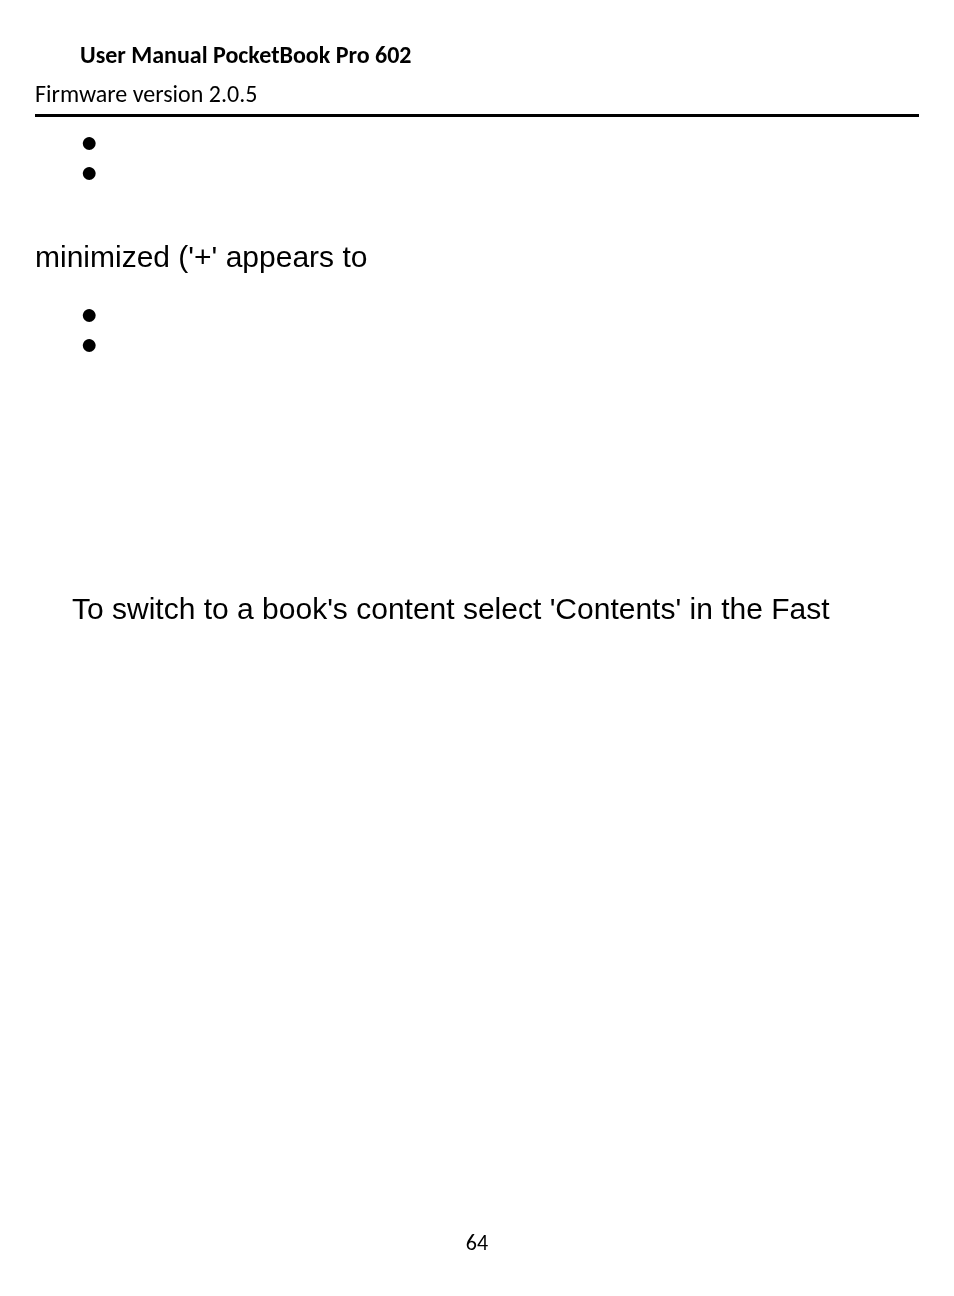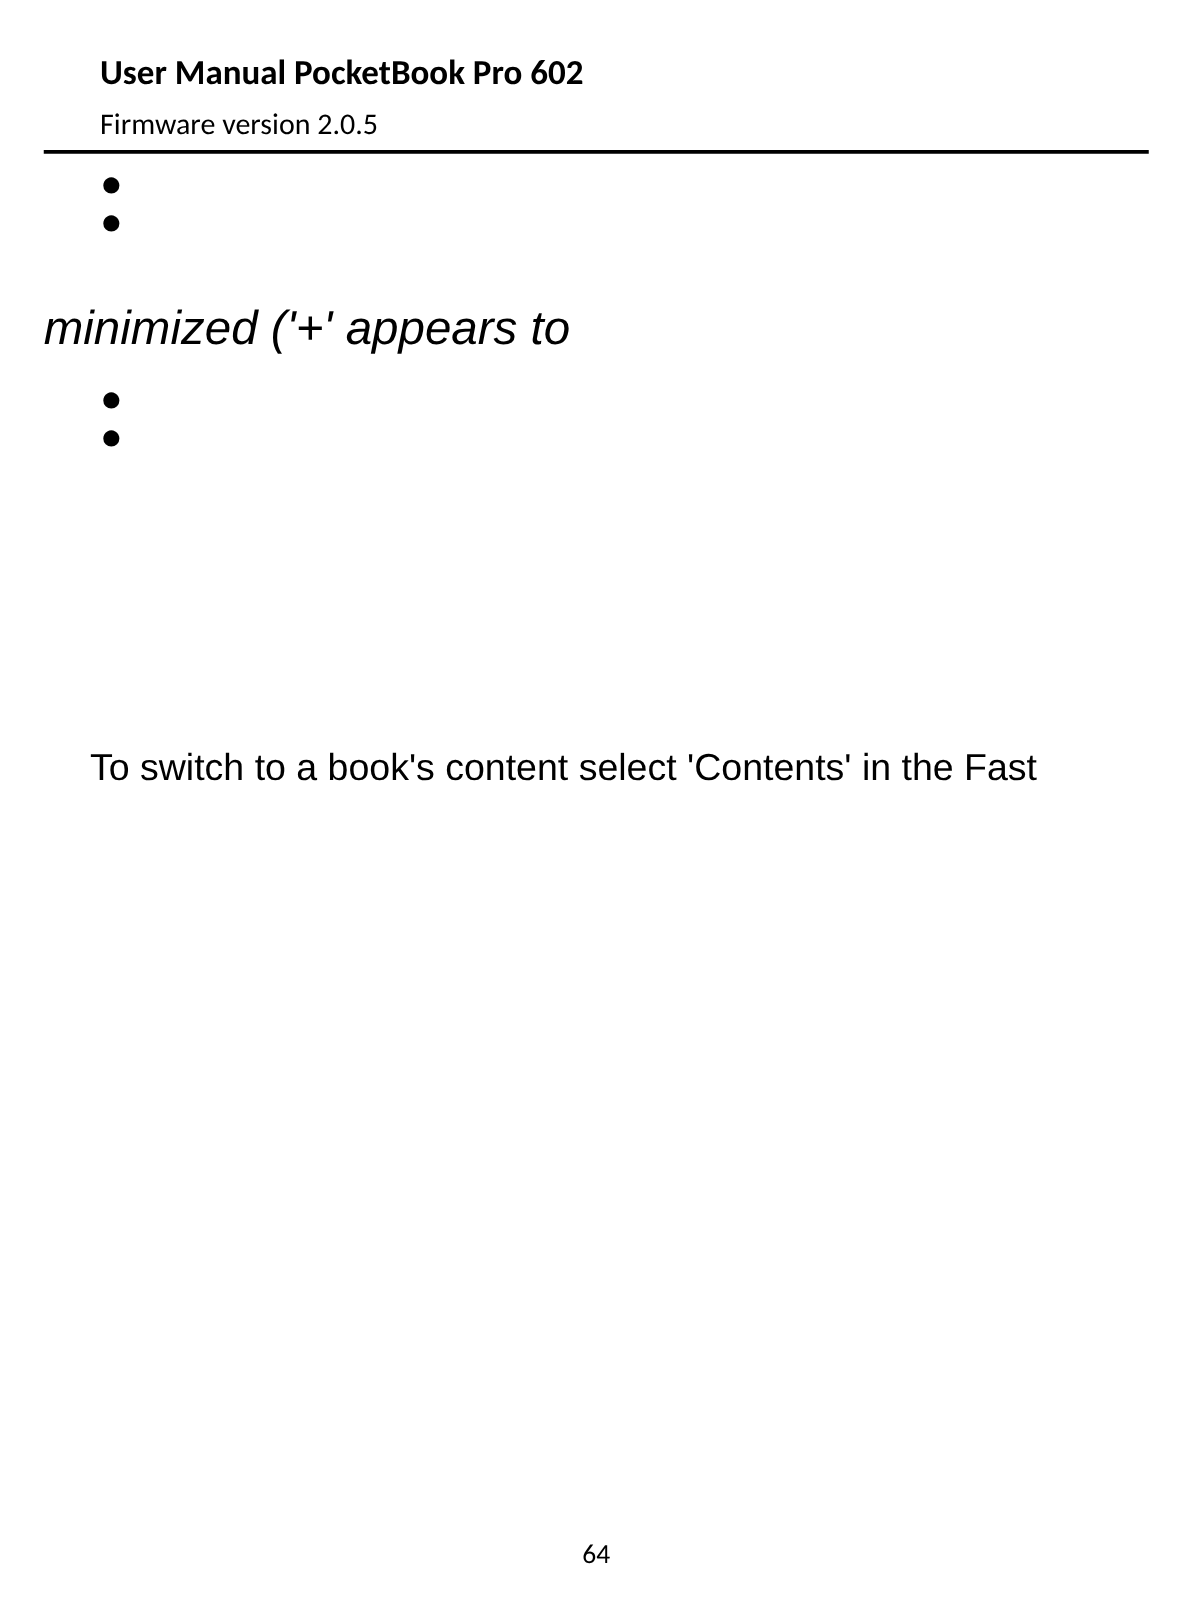--- a/index.html
+++ b/index.html
@@ -15,50 +15,48 @@
   .page {
     box-sizing: border-box;
     width: 100%;
     height: 100%;
     padding: 40px 35px 0 35px;
     position: relative;
   }
   .title {
     font-family: Calibri, Arial, sans-serif;
     font-weight: 700;
-    font-size: 28px;
+    font-size: 24px;
     margin-left: 45px;
     margin-bottom: 10px;
   }
   .subtitle {
     font-family: Calibri, Arial, sans-serif;
     font-size: 24px;
-    margin-left: 45px;
     margin-bottom: 6px;
   }
   .divider {
     border: 0;
     border-top: 3px solid #000;
     margin: 0 0 10px 0;
   }
   .bullets {
     margin-left: 45px;
     margin-top: 10px;
   }
   .bullet {
     font-size: 30px;
     line-height: 30px;
     margin-bottom: 0px;
   }
   .para1 {
-    font-size: 38px;
+    font-size: 30px;
     line-height: 40px;
     margin-top: 50px;
     margin-left: 0;
-    font-style: italic;
   }
   .bullets2 {
     margin-left: 45px;
     margin-top: 22px;
   }
   .para2 {
     font-size: 30px;
     line-height: 40px;
     margin-top: 230px;
     margin-left: 37px;

